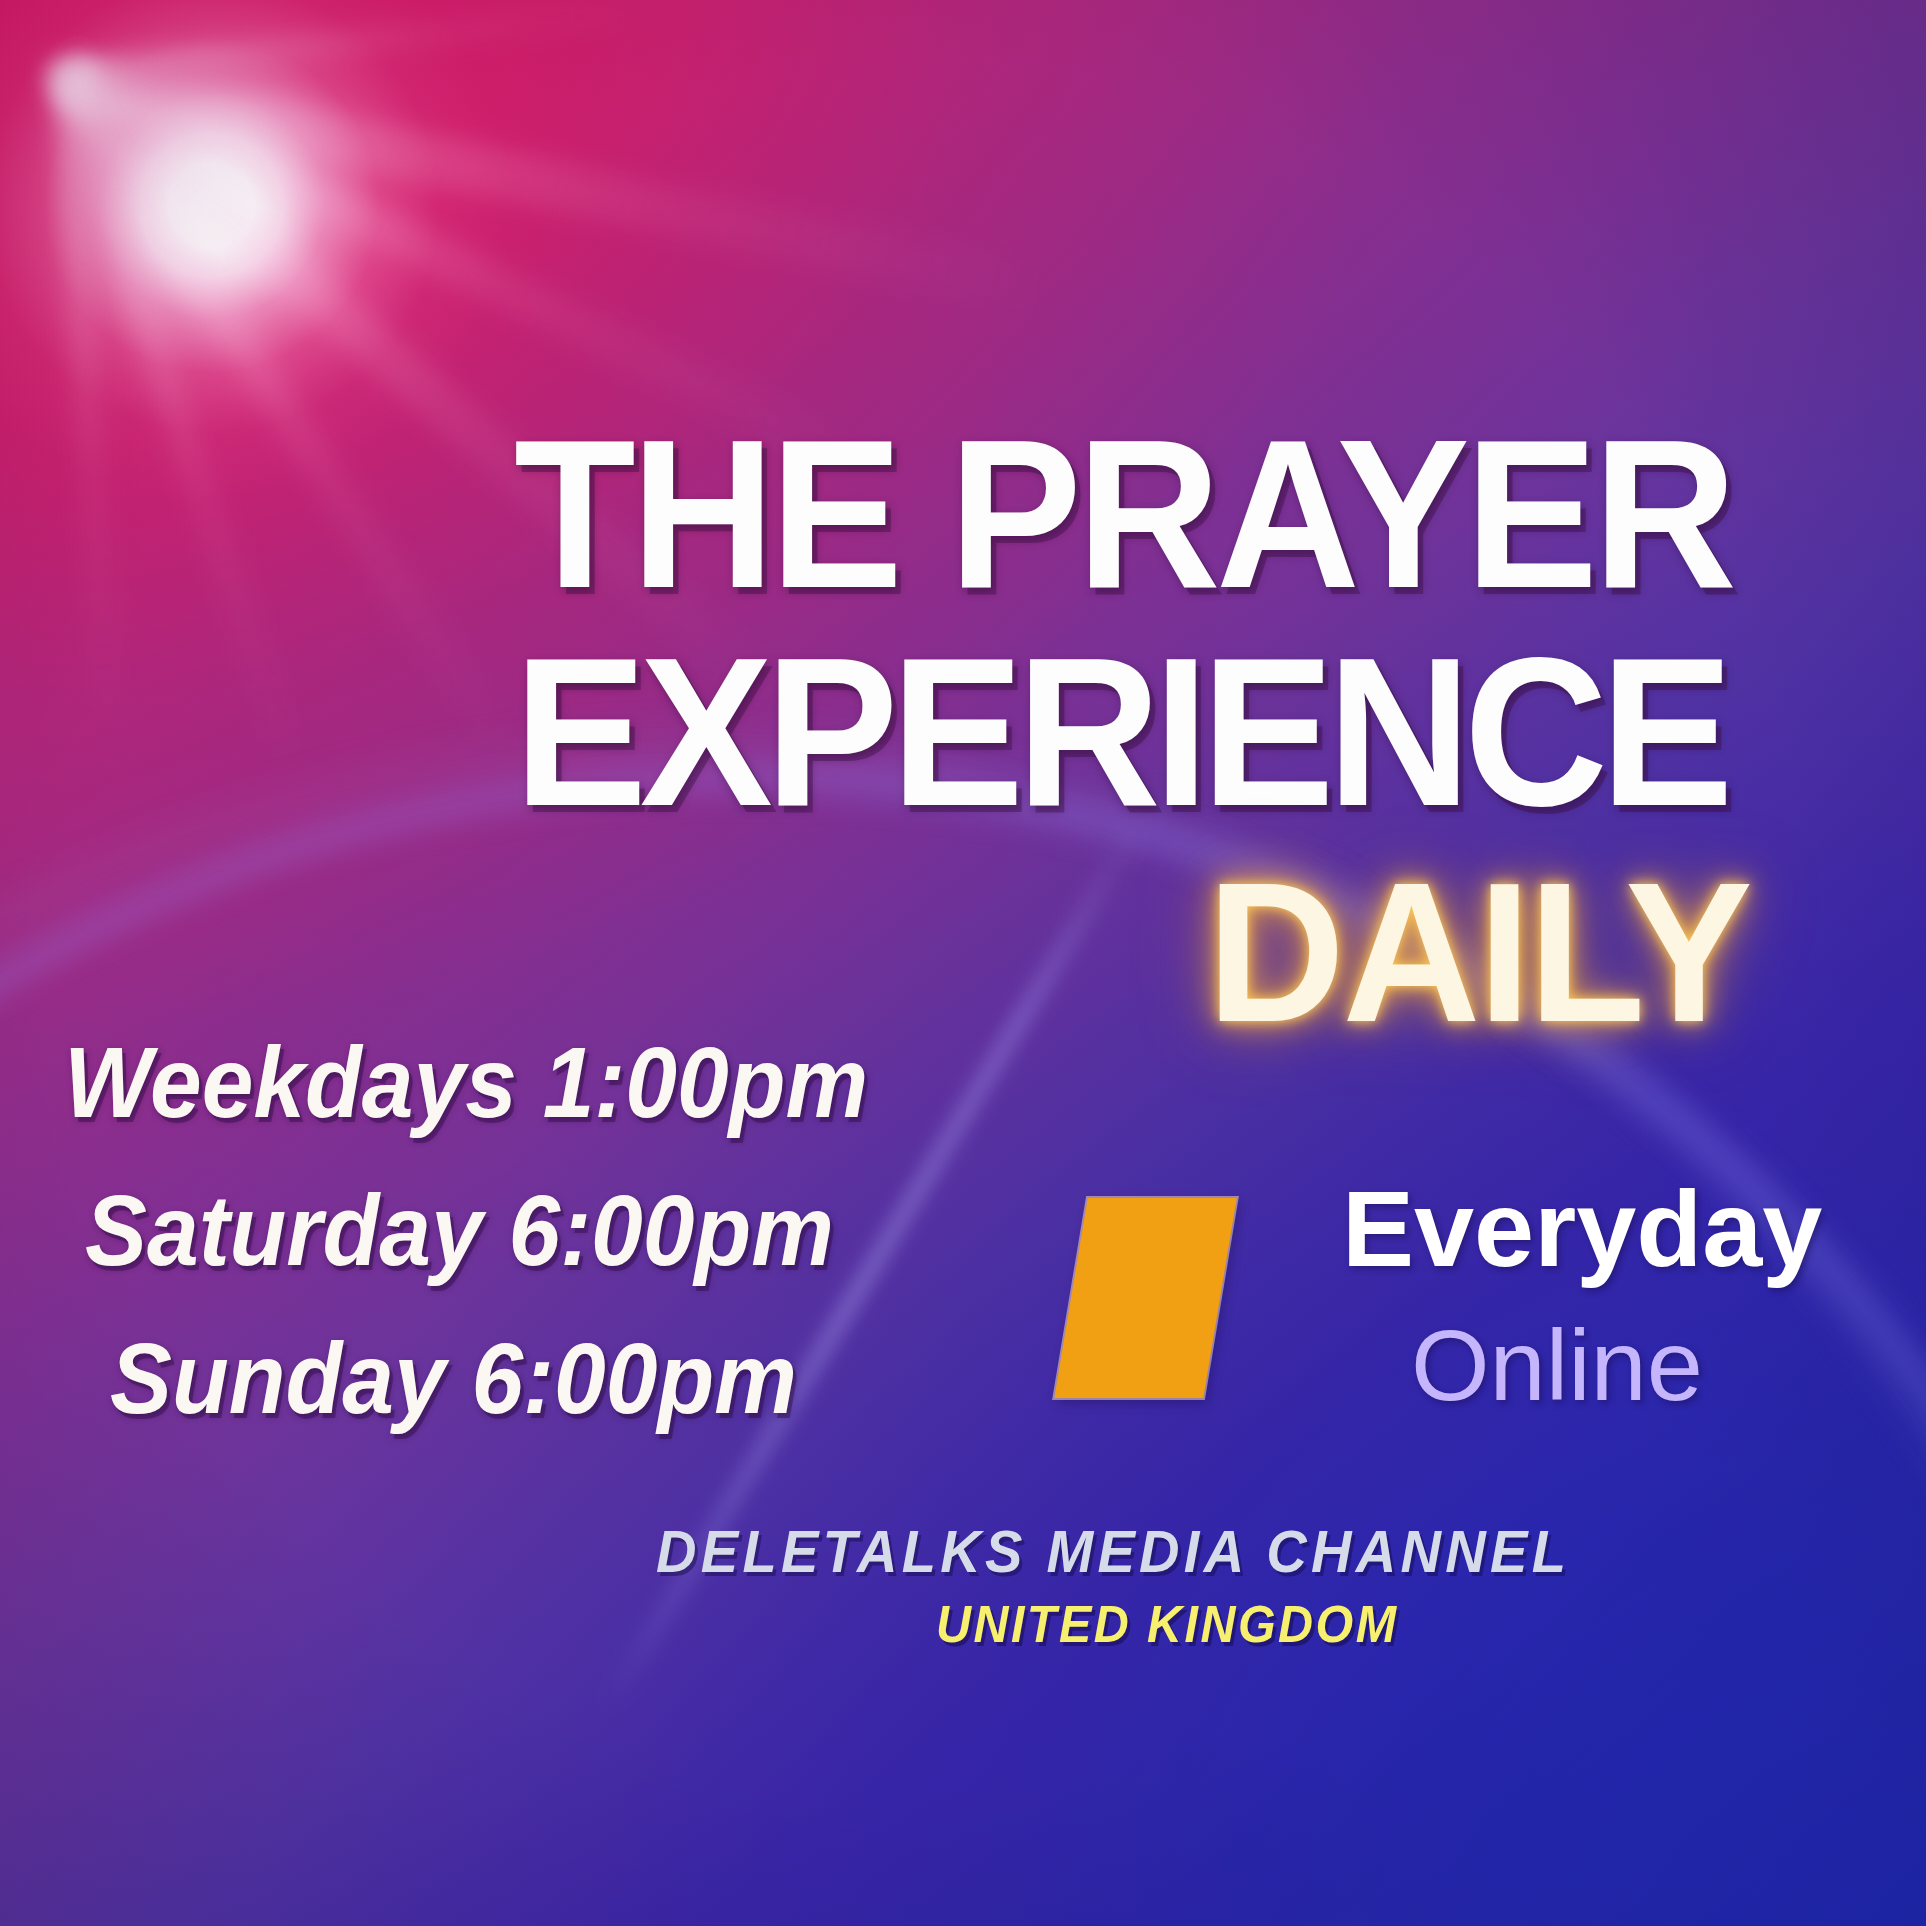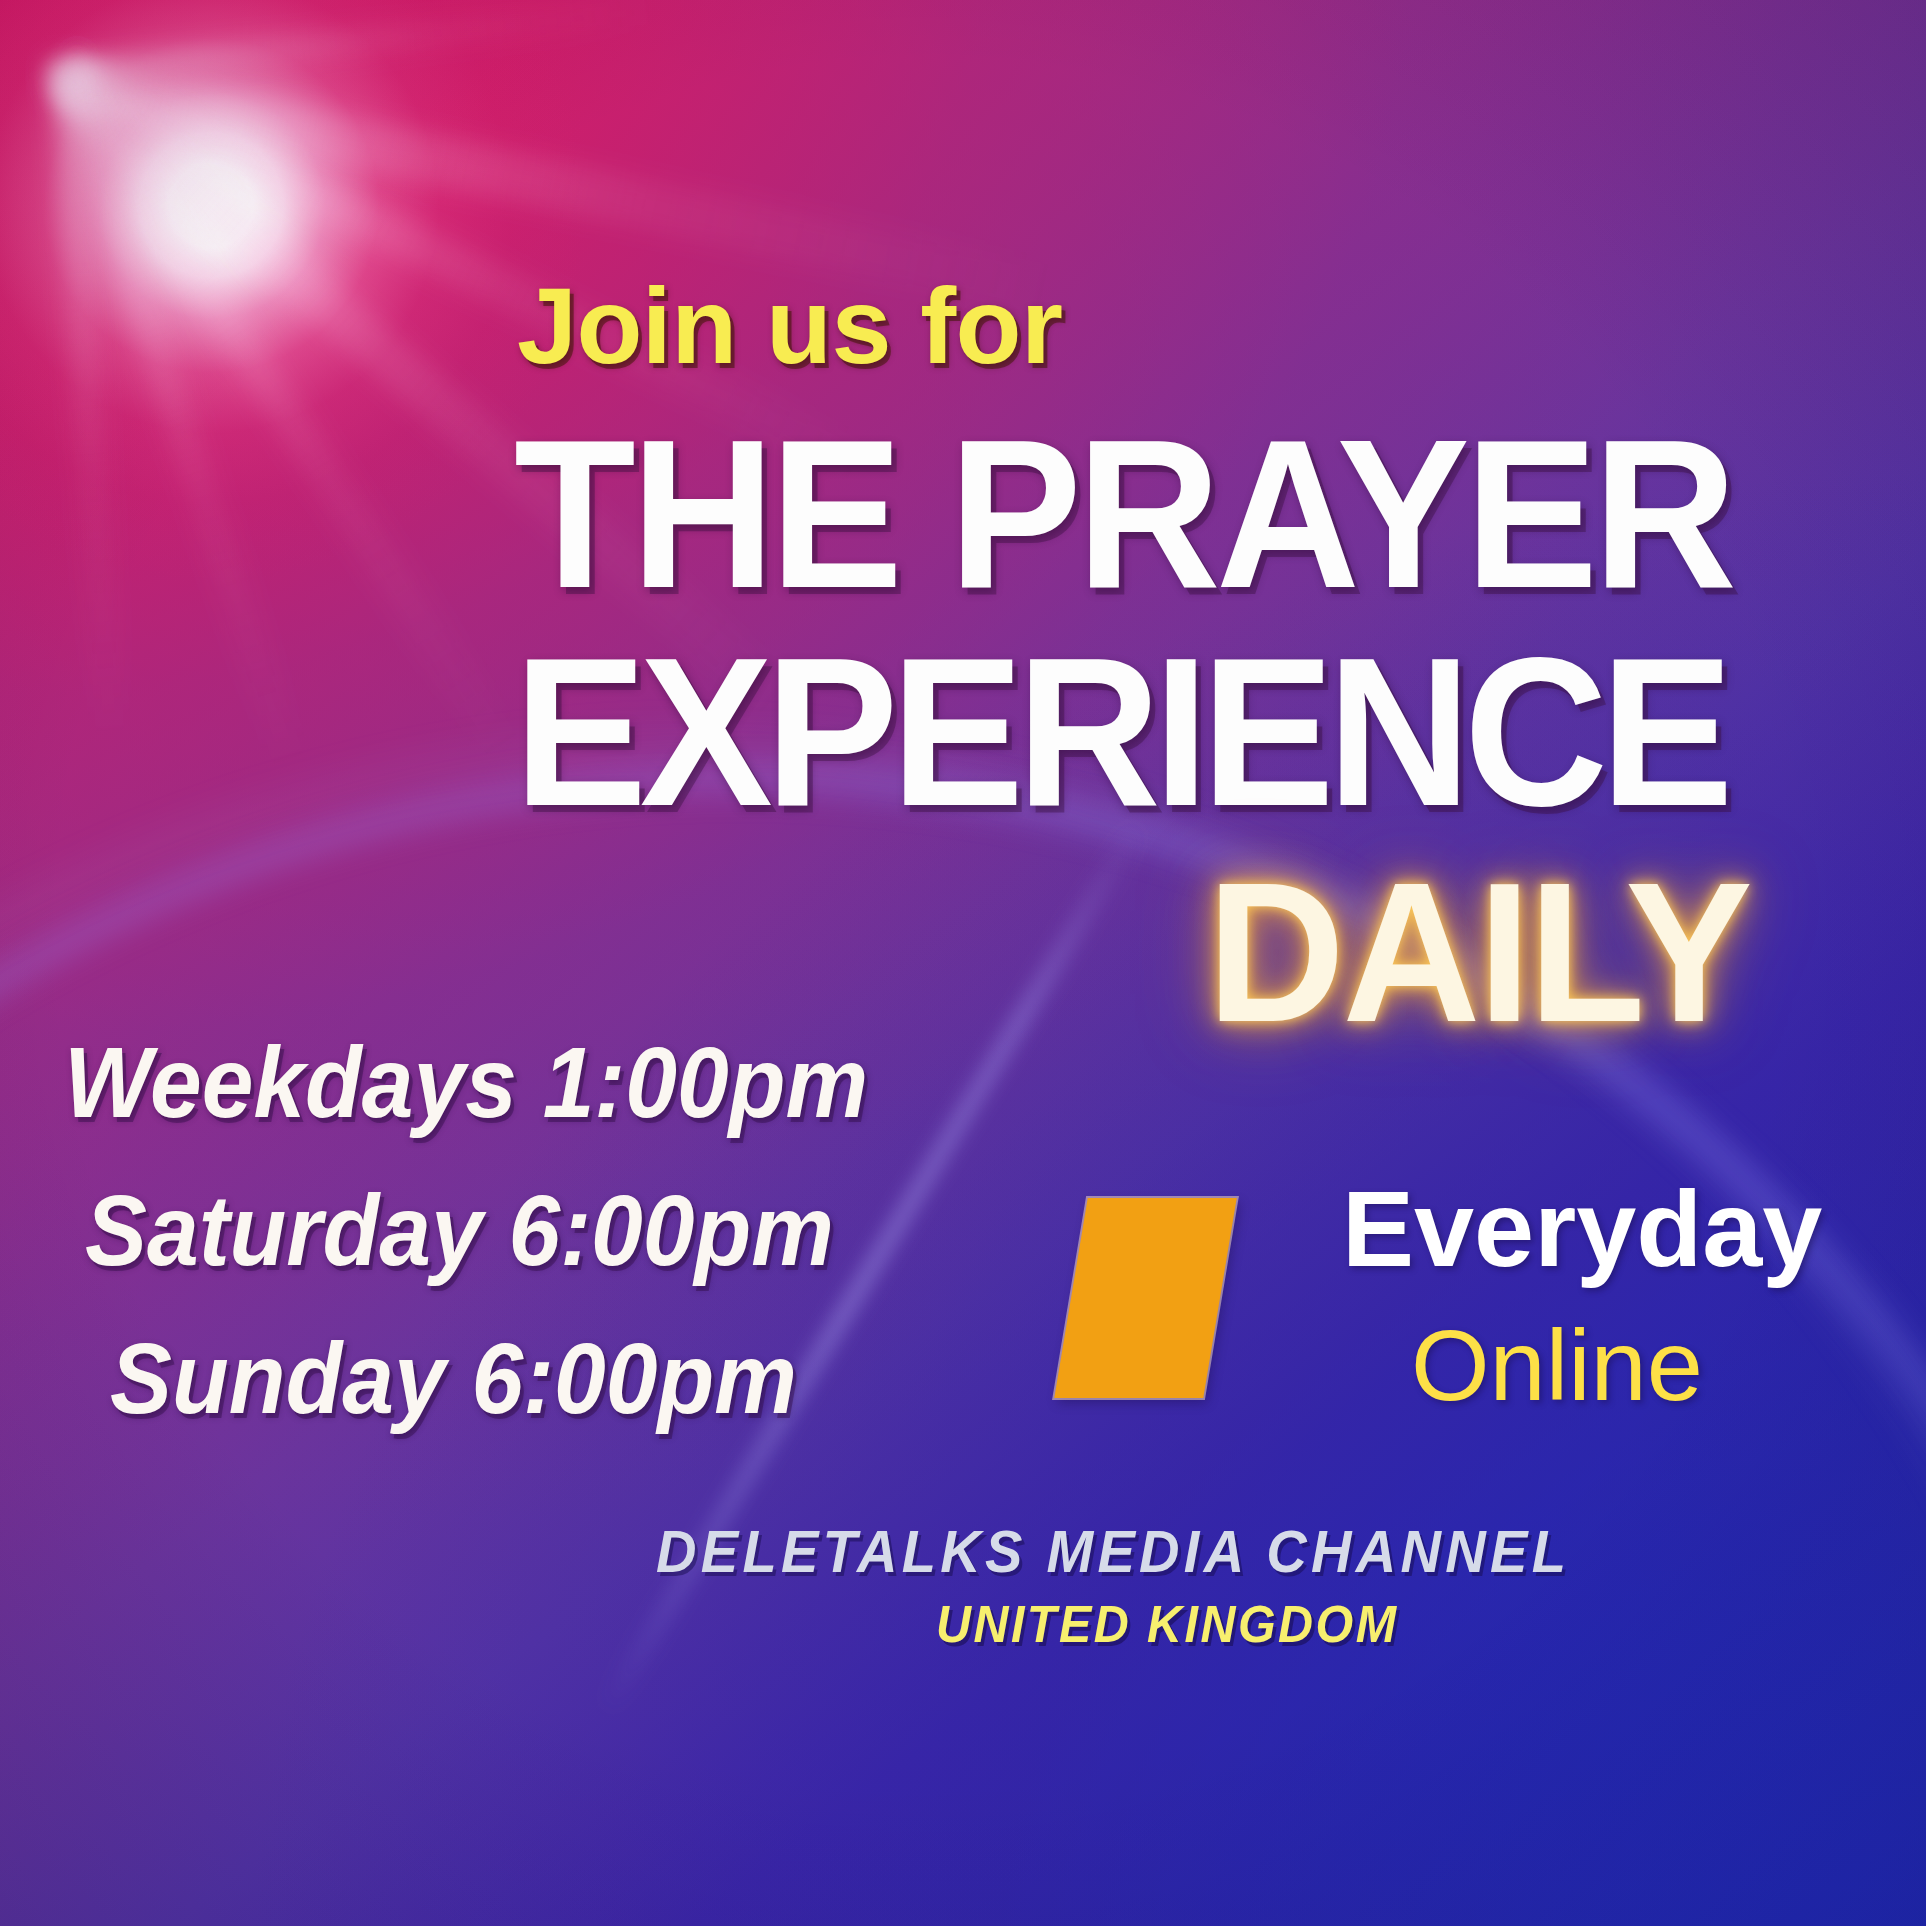--- a/index.html
+++ b/index.html
@@ -242,21 +242,21 @@
     white-space: nowrap;
     text-shadow: 2.6px 3.2px 6.4px rgba(22,10,70,0.45);
   }
 
   .online {
     position: absolute;
     left: 1411px;
     top: 1315px;
     font-size: 101px;
     font-weight: 400;
-    color: #fde047;
+    color: #c4b5fd;
     line-height: 1;
     white-space: nowrap;
     text-shadow: 2.6px 3.2px 6.4px rgba(22,10,70,0.42);
   }
 
   .channel-name {
     position: absolute;
     left: 656px;
     top: 1523px;
     font-size: 59px;
@@ -309,21 +309,20 @@
   <div class="swoosh-wrap">
     <div class="swoosh"></div>
     <div class="swoosh-b"></div>
     <div class="streak"></div>
   </div>
 
   <div class="bg-vignette"></div>
 
   <div class="content">
 
-    <div class="join-us">Join us for</div>
 
     <div class="headline headline-1">THE PRAYER</div>
 
     <div class="headline headline-2">EXPERIENCE</div>
 
     <div class="daily">DAILY</div>
 
     <div class="schedule">
       <div class="sched-line sched-0">Weekdays 1:00pm</div>
       <div class="sched-line sched-1">Saturday 6:00pm</div>

